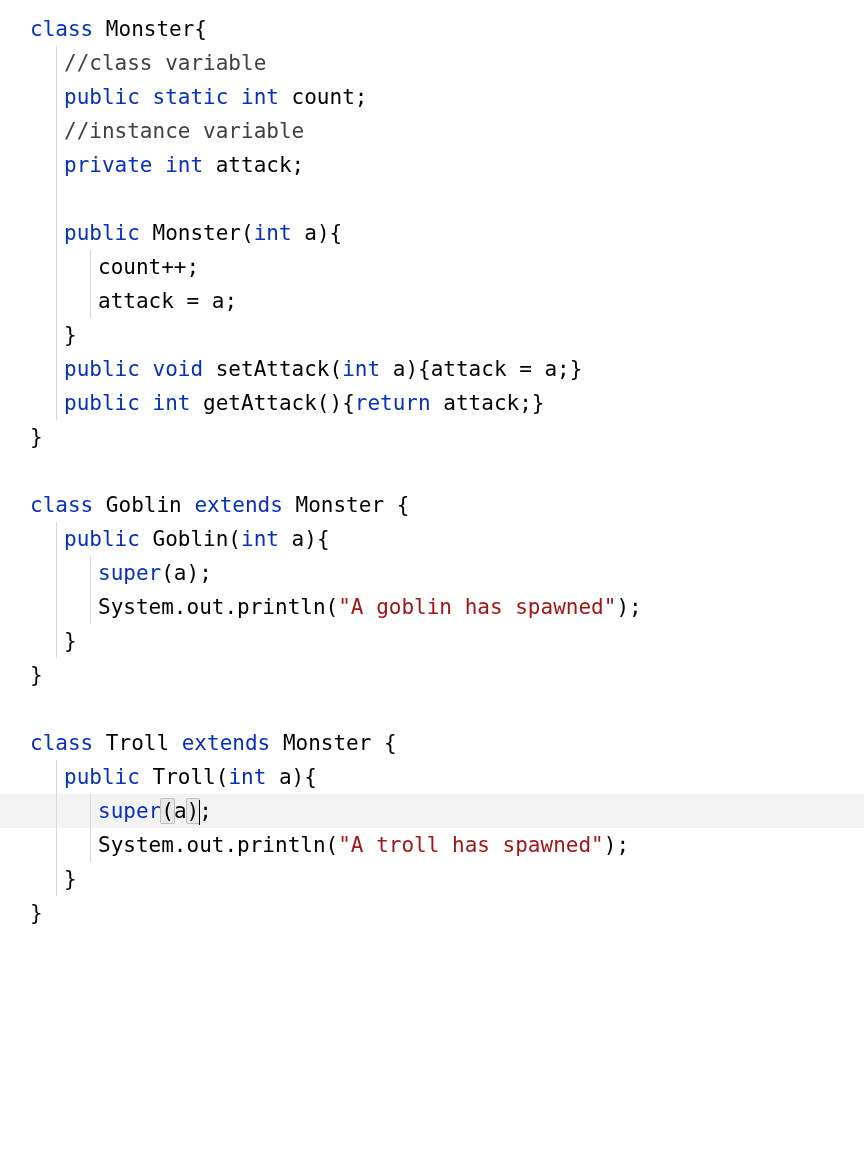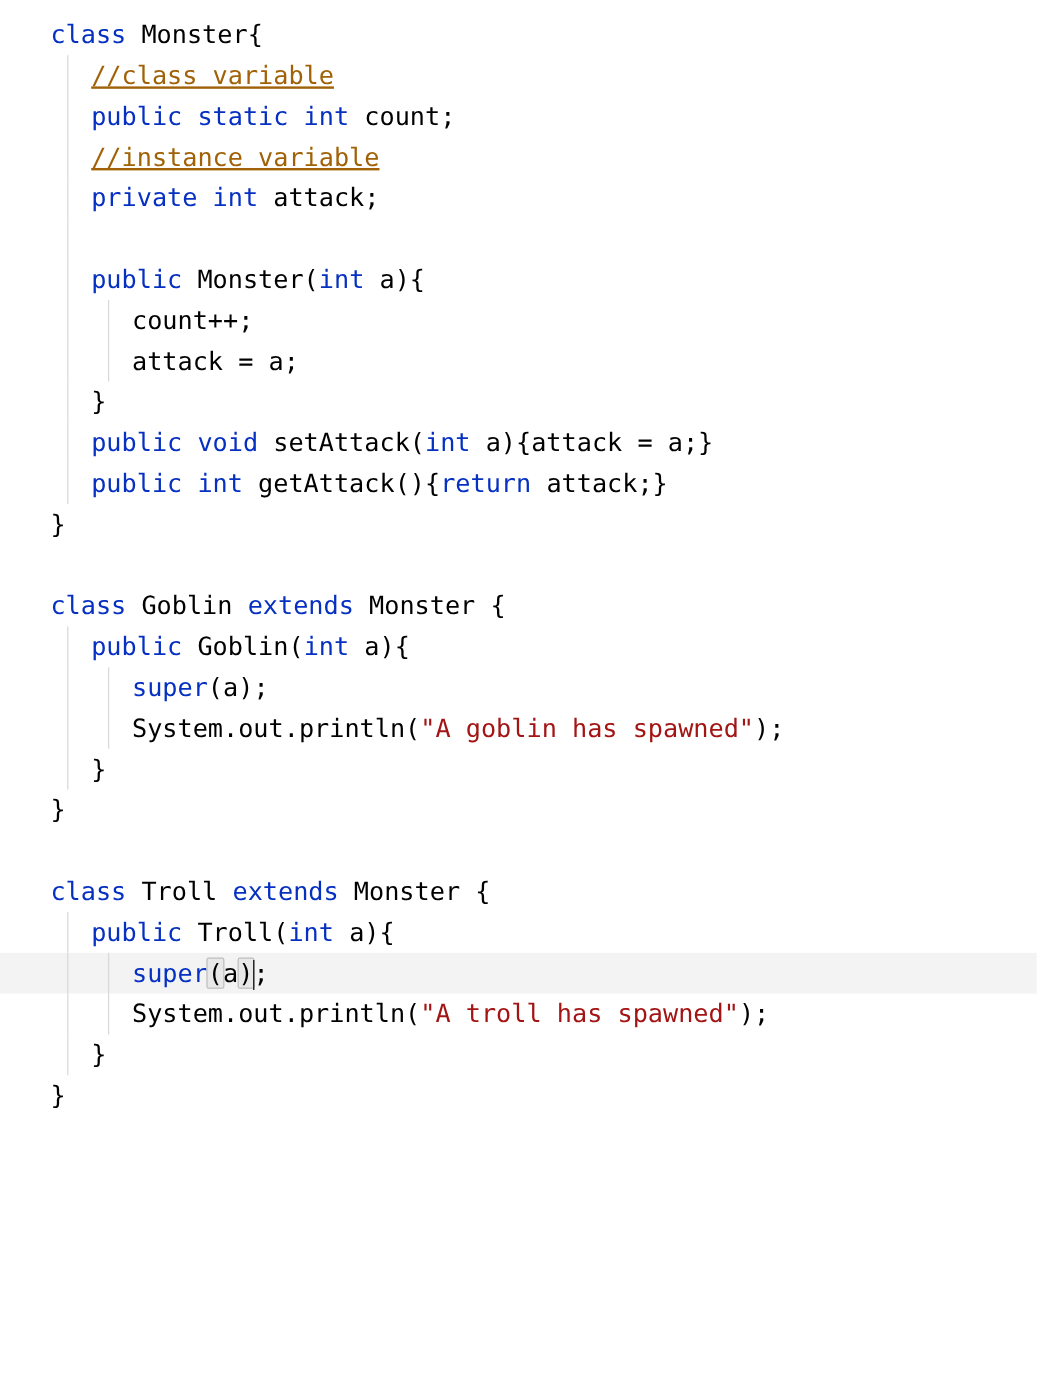--- a/index.html
+++ b/index.html
@@ -9,35 +9,35 @@
     font-family: "SF Mono", "Monaco", "Menlo", "Consolas", "DejaVu Sans Mono", monospace;
     font-size: 21px;
     line-height: 1.62;
     font-weight: 500;
   }
   .editor {
     padding: 12px 0 12px 0;
     white-space: pre;
   }
   .line {
-    padding-left: 42px;
+    padding-left: 30px;
     position: relative;
   }
   .line.highlighted {
     background: #f3f3f3;
   }
   .guide {
     position: absolute;
     top: 0;
     bottom: 0;
     width: 1px;
     background: #d8d8d8;
   }
   .kw { color: #0630c1; }
-  .comment { color: #a16207; text-decoration: underline; }
+  .comment { color: #404040; }
   .str { color: #a31515; }
   .plain { color: #000000; }
   .bracket-match {
     border: 1px solid #bfbfbf;
     background: #e8e8e8;
     border-radius: 2px;
     margin: -1px;
   }
   .cursor {
     display: inline-block;

